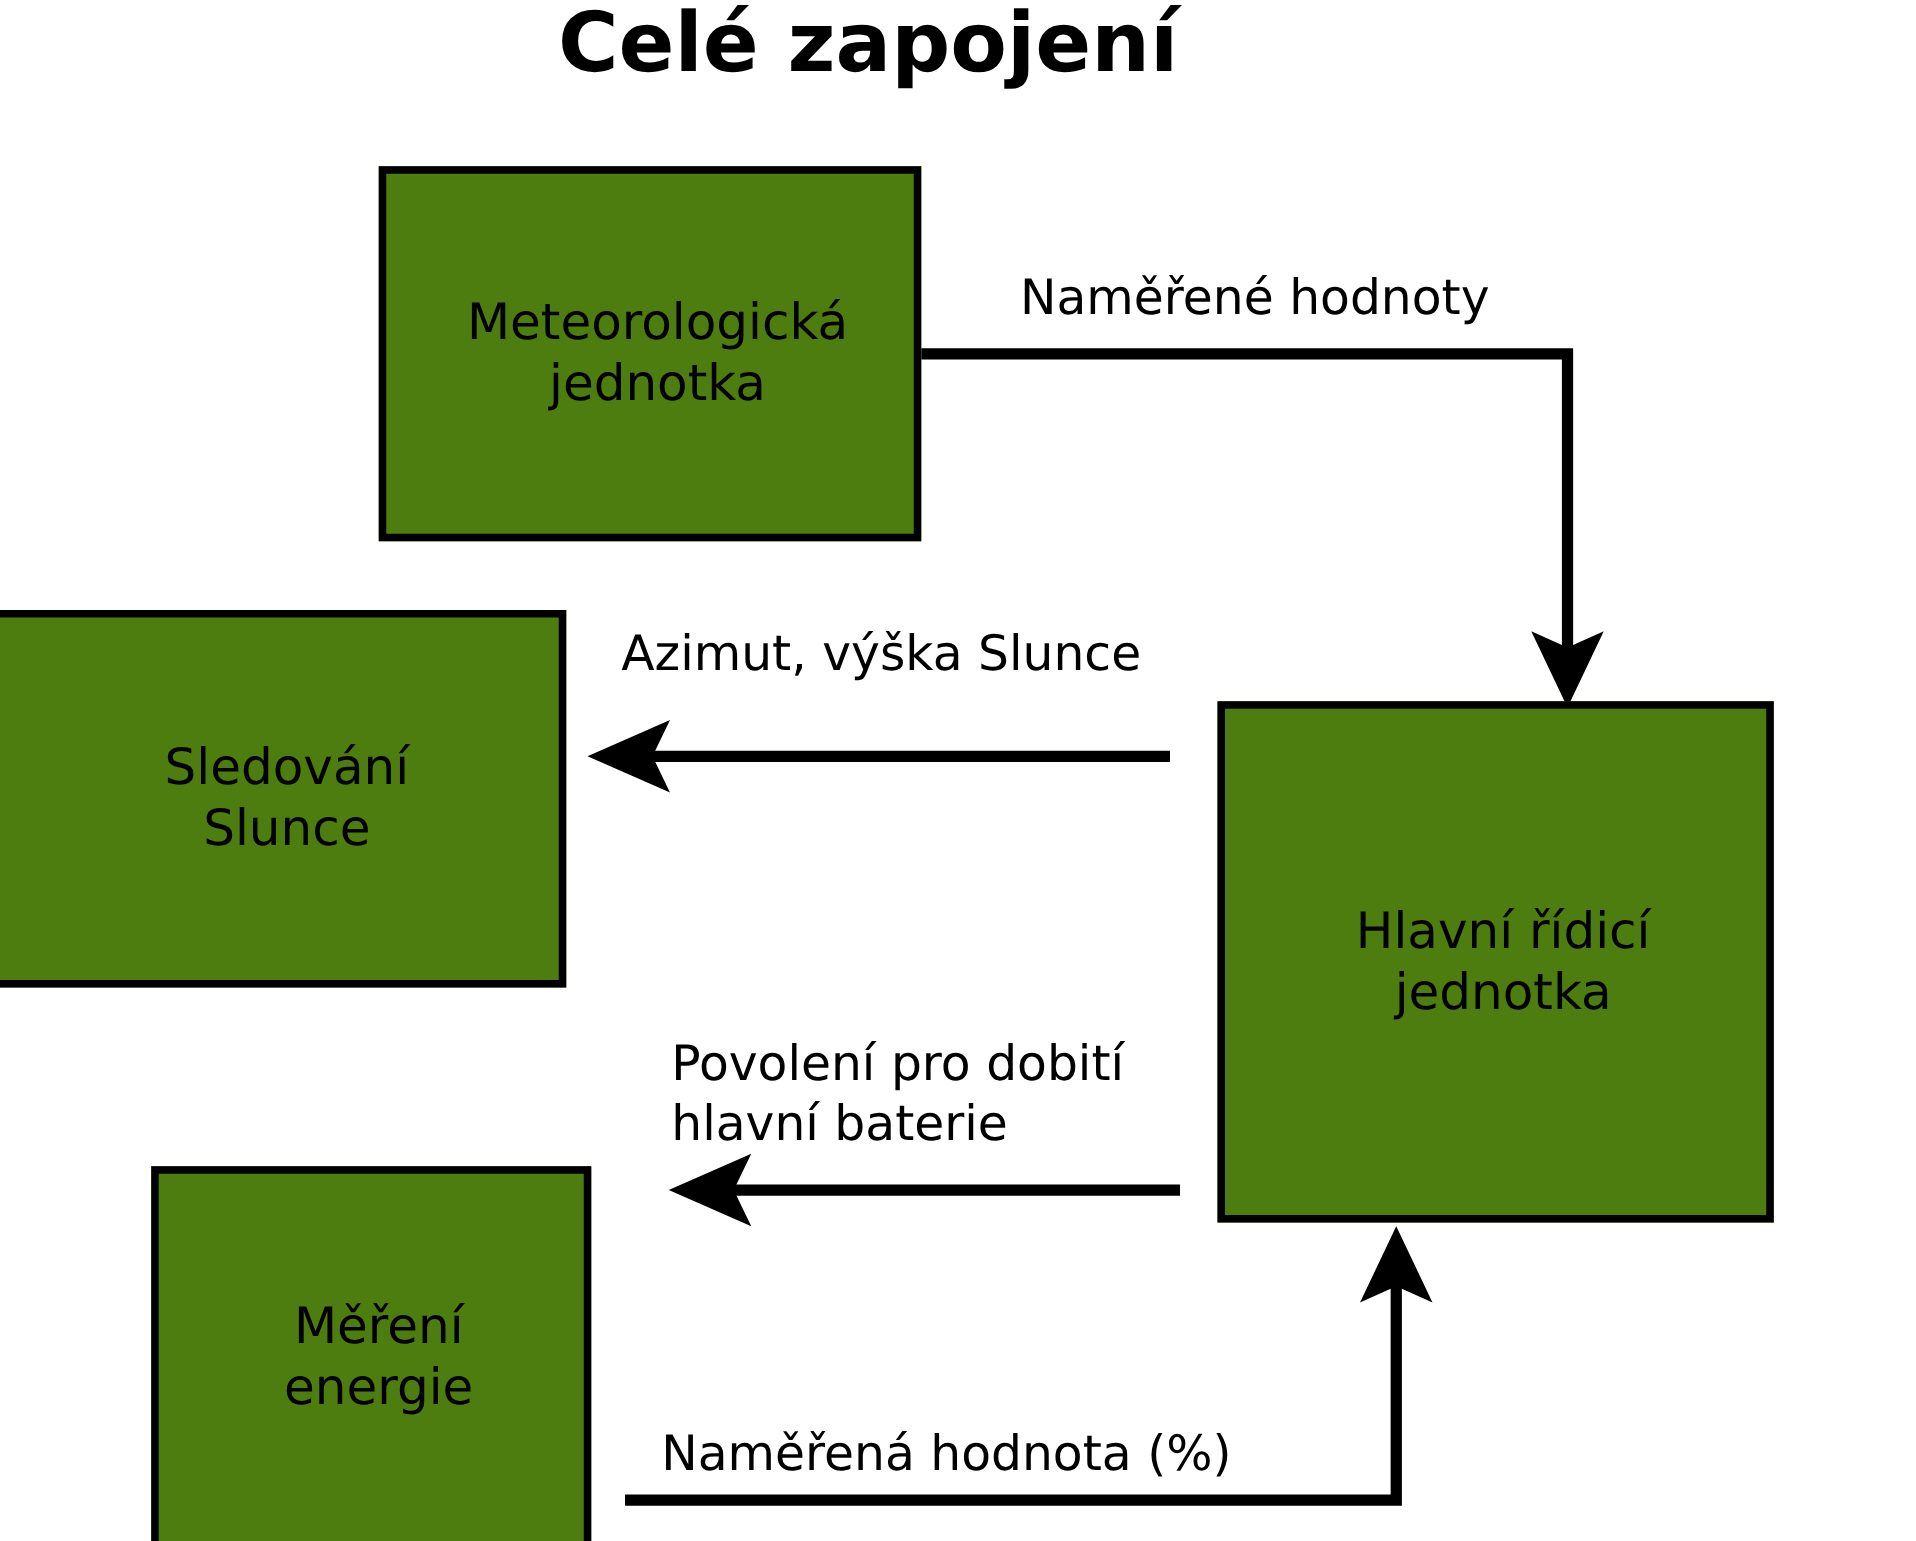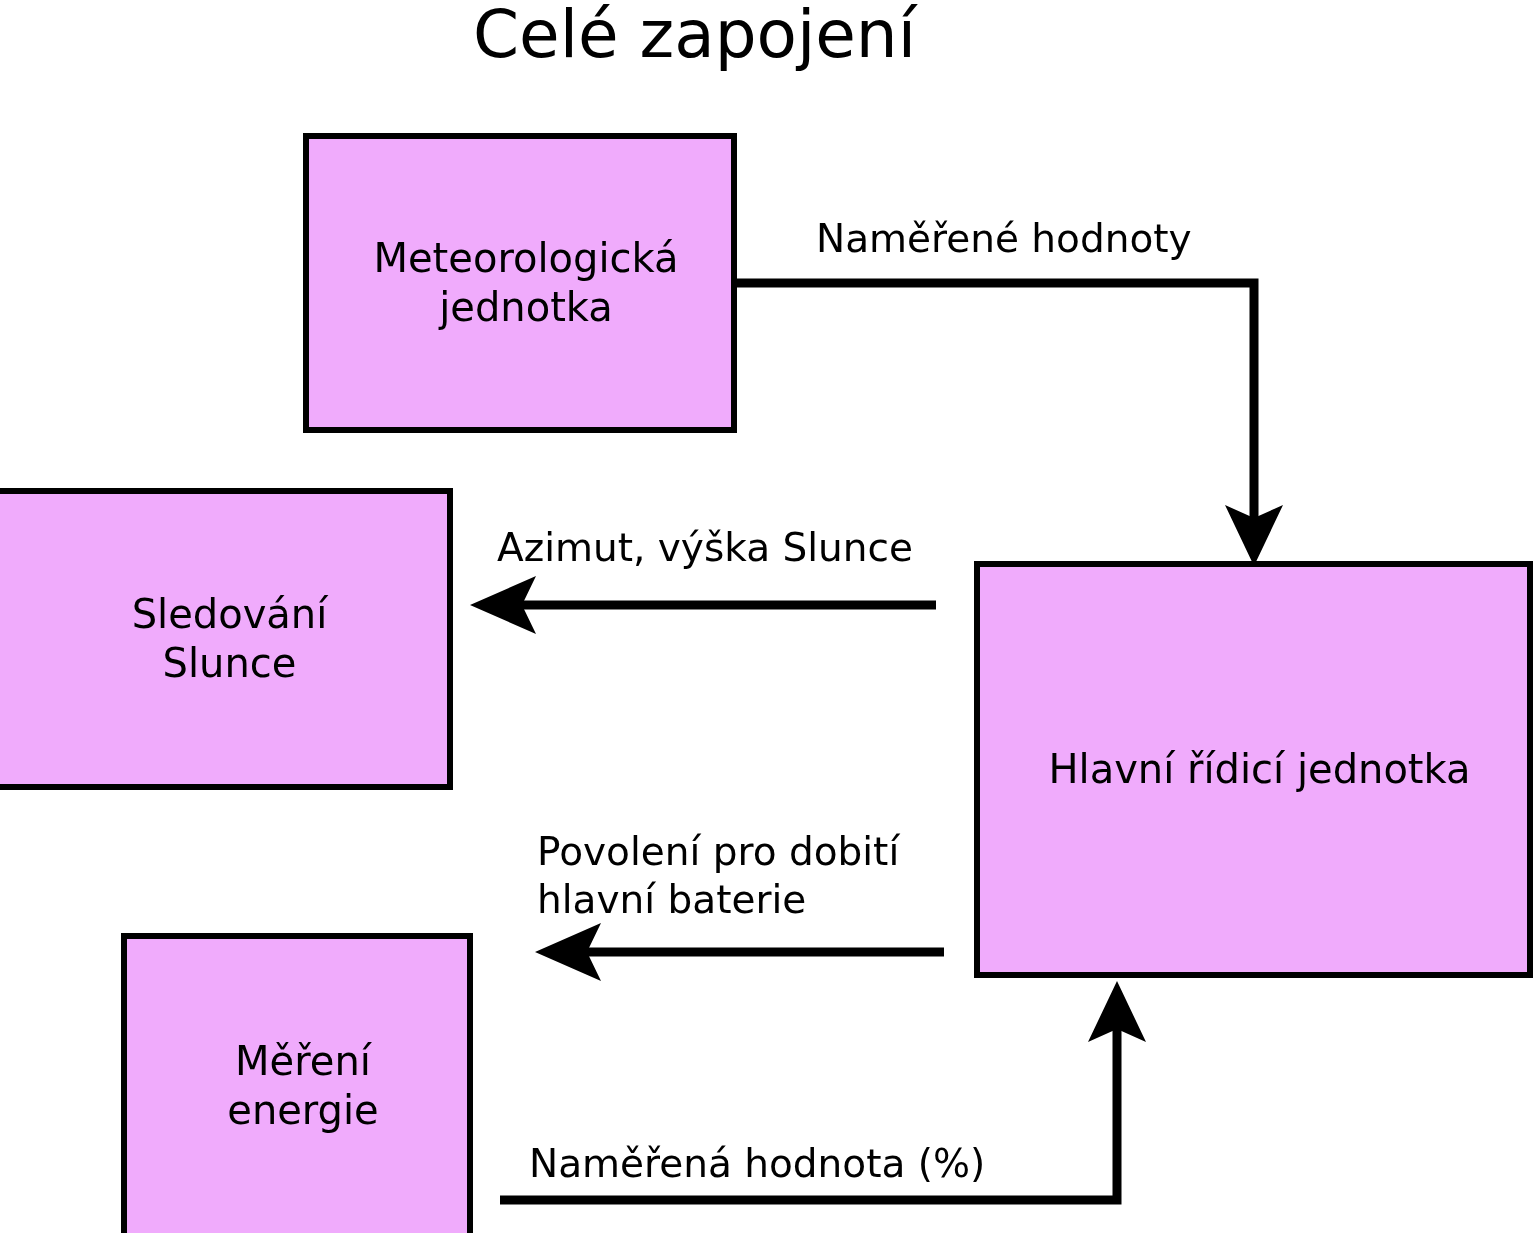--- a/index.html
+++ b/index.html
@@ -24,30 +24,30 @@
     width: 1533px;
     height: 1233px;
   }
   .dg-title {
     position: absolute;
     left: 0;
     top: 2px;
     width: 1389px;
     text-align: center;
     font-size: 66px;
-    font-weight: 400;
+    font-weight: 700;
     color: #000000;
     letter-spacing: 0px;
     line-height: 1.0;
   }
   .node-box {
     position: absolute;
     box-sizing: border-box;
     border: 6px solid #000000;
-    background: #f0abfc;
+    background: #4d7c0f;
     display: flex;
     align-items: center;
     justify-content: center;
     padding-left: 12px;
   }
   .node-label {
     font-size: 40px;
     line-height: 1.22;
     color: #000000;
     text-align: center;
@@ -55,25 +55,25 @@
   }
   .edge-label {
     position: absolute;
     font-size: 39px;
     line-height: 1.22;
     color: #000000;
     white-space: pre-line;
   }
   #node-meteo  { left: 303px;  top: 133px; width: 434px;  height: 300px; }
   #node-sun    { left: -6px;   top: 488px; width: 459px;  height: 302px; }
-  #node-main   { left: 974px;  top: 561px; width: 559px;  height: 417px; }
+  #node-main   { left: 974px;  top: 561px; width: 445px;  height: 417px; }
   #node-energy { left: 121px;  top: 933px; width: 352px;  height: 306px; }
 
   #label-naměřené-hodnoty { left: 816px; top: 215px; }
-  #label-azimut           { left: 497px; top: 524px; }
+  #label-azimut           { left: 497px; top: 500px; }
   #label-povoleni         { left: 497px; top: 828px; margin-left: 40px; }
   #label-namerena-hodnota { left: 529px; top: 1140px; }
 </style>
 </head>
 <body>
 
 <div id="canvas">
 
   <div class="dg-title">Celé zapojení</div>
 

